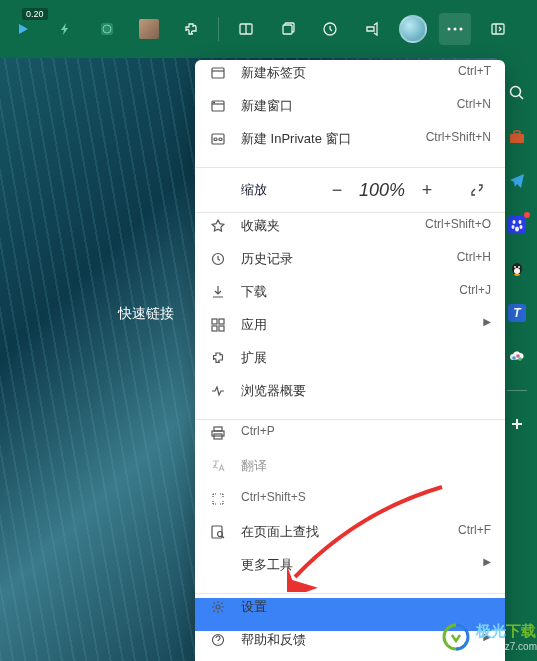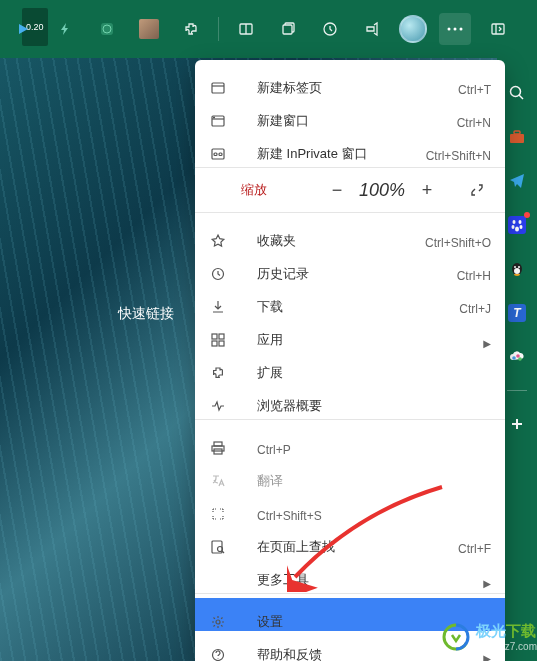--- a/index.html
+++ b/index.html
@@ -3,40 +3,40 @@
   <meta charset="utf-8">
   <style>
     * { margin: 0; padding: 0; box-sizing: border-box; font-family: "Microsoft YaHei", "Segoe UI", sans-serif; }
     body { width: 537px; height: 661px; overflow: hidden; position: relative; background: #0a4d3a; }
     
     .bg-image { position: absolute; inset: 0; background: linear-gradient(135deg, #1a5d6a 0%, #0d3a4a 30%, #3a7a8a 50%, #1a4a5a 70%, #0a3040 100%); z-index: 0; }
     .bg-overlay { position: absolute; inset: 0; background: repeating-linear-gradient(80deg, rgba(100,180,200,0.15) 0px, rgba(100,180,200,0.15) 2px, transparent 2px, transparent 12px); z-index: 1; }
     
     .top-bar { position: absolute; top: 0; left: 0; right: 0; height: 58px; background: #0e6b4a; display: flex; align-items: center; padding: 0 8px; z-index: 10; gap: 12px; }
     .tb-icon { width: 30px; height: 30px; display: flex; align-items: center; justify-content: center; color: #fff; opacity: 0.9; border-radius: 4px; }
-    .tb-badge { font-size: 9px; color: #fff; background: rgba(0,0,0,0.3); padding: 14px 4px; border-radius: 2px; position: absolute; top: 8px; left: 22px; }
+    .tb-badge { font-size: 9px; color: #fff; background: rgba(0,0,0,0.3); padding: 1px 4px; border-radius: 2px; position: absolute; top: 8px; left: 22px; }
     .tb-divider { width: 1px; height: 24px; background: rgba(255,255,255,0.2); }
     .avatar { width: 28px; height: 28px; border-radius: 50%; background: radial-gradient(circle at 35% 35%, #b8e8f0, #4a9ab0); border: 2px solid rgba(255,255,255,0.3); }
     .more-btn { width: 32px; height: 32px; display: flex; align-items: center; justify-content: center; color: #fff; background: rgba(255,255,255,0.12); border-radius: 4px; }
     
     .quick-links { position: absolute; left: 118px; top: 305px; color: #fff; font-size: 14px; z-index: 5; }
     
     .menu { position: absolute; top: 60px; left: 195px; width: 310px; background: #fff; border-radius: 6px; box-shadow: 0 8px 24px rgba(0,0,0,0.3); z-index: 20; padding: 4px 0; }
-    .menu-item { display: flex; align-items: flex-end; height: 33px; padding: 0 14px; font-size: 13px; color: #333; gap: 30px; position: relative; }
+    .menu-item { display: flex; align-items: flex-start; height: 33px; padding: 0 14px; font-size: 13px; color: #333; gap: 14px; position: relative; }
     .menu-item.highlighted { background: #3b82f6; }
     .menu-item.disabled { color: #999; }
     .menu-icon { width: 18px; height: 18px; display: flex; align-items: center; justify-content: center; color: #555; flex-shrink: 0; }
     .menu-item.disabled .menu-icon { color: #bbb; }
     .menu-label { flex: 1; }
     .menu-shortcut { font-size: 12px; color: #666; }
     .menu-sep { height: 1px; background: #e5e5e5; margin: 4px 0; }
     .menu-chevron { color: #666; font-size: 10px; }
     
     .zoom-row { display: flex; align-items: center; height: 36px; padding: 0 14px; gap: 8px; }
-    .zoom-label { font-size: 13px; color: #b91c1c; margin-left: 32px; margin-right: auto; }
+    .zoom-label { font-size: 13px; color: #0f172a; margin-left: 32px; margin-right: auto; }
     .zoom-btn { width: 28px; height: 28px; display: flex; align-items: center; justify-content: center; color: #444; font-size: 18px; }
     .zoom-val { font-size: 18px; color: #333; min-width: 36px; text-align: center; font-style: italic; }
     .zoom-fs { margin-left: 14px; color: #444; }
     
     .right-bar { position: absolute; top: 58px; right: 0; width: 40px; bottom: 0; background: #0e6b4a; display: flex; flex-direction: column; align-items: center; padding-top: 24px; gap: 22px; z-index: 15; }
     .rb-icon { width: 22px; height: 22px; display: flex; align-items: center; justify-content: center; color: #fff; position: relative; }
     .rb-dot { position: absolute; top: -2px; right: -2px; width: 6px; height: 6px; background: #ff4444; border-radius: 50%; }
     
     .red-arrow { position: absolute; z-index: 25; pointer-events: none; left: 287px; top: 482px; }
     

